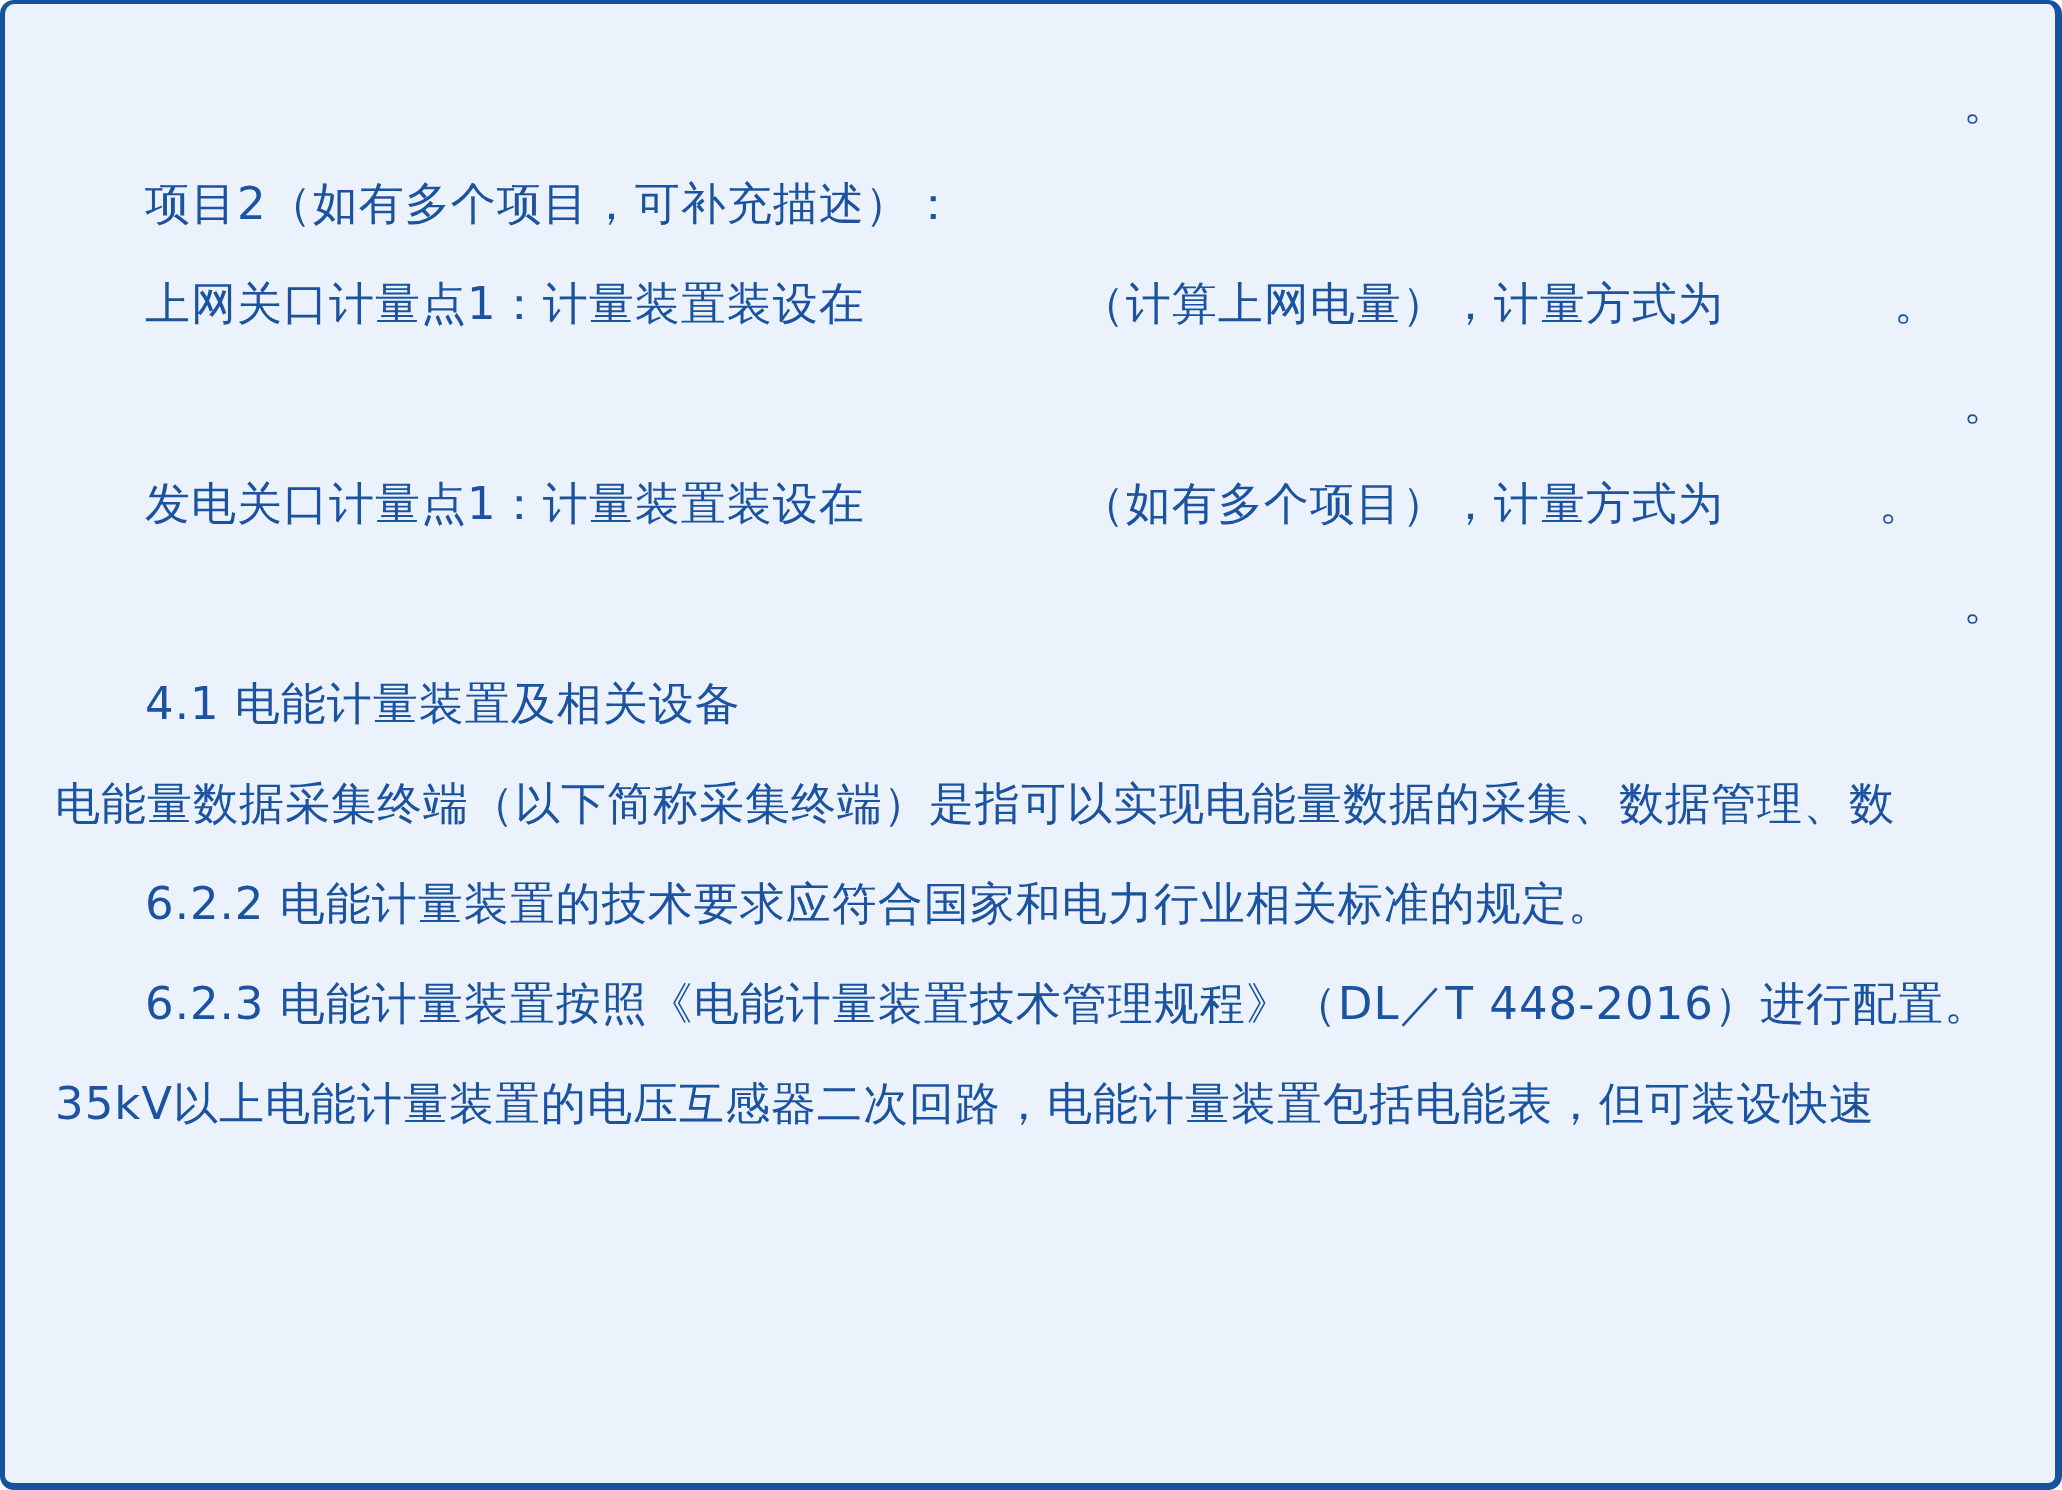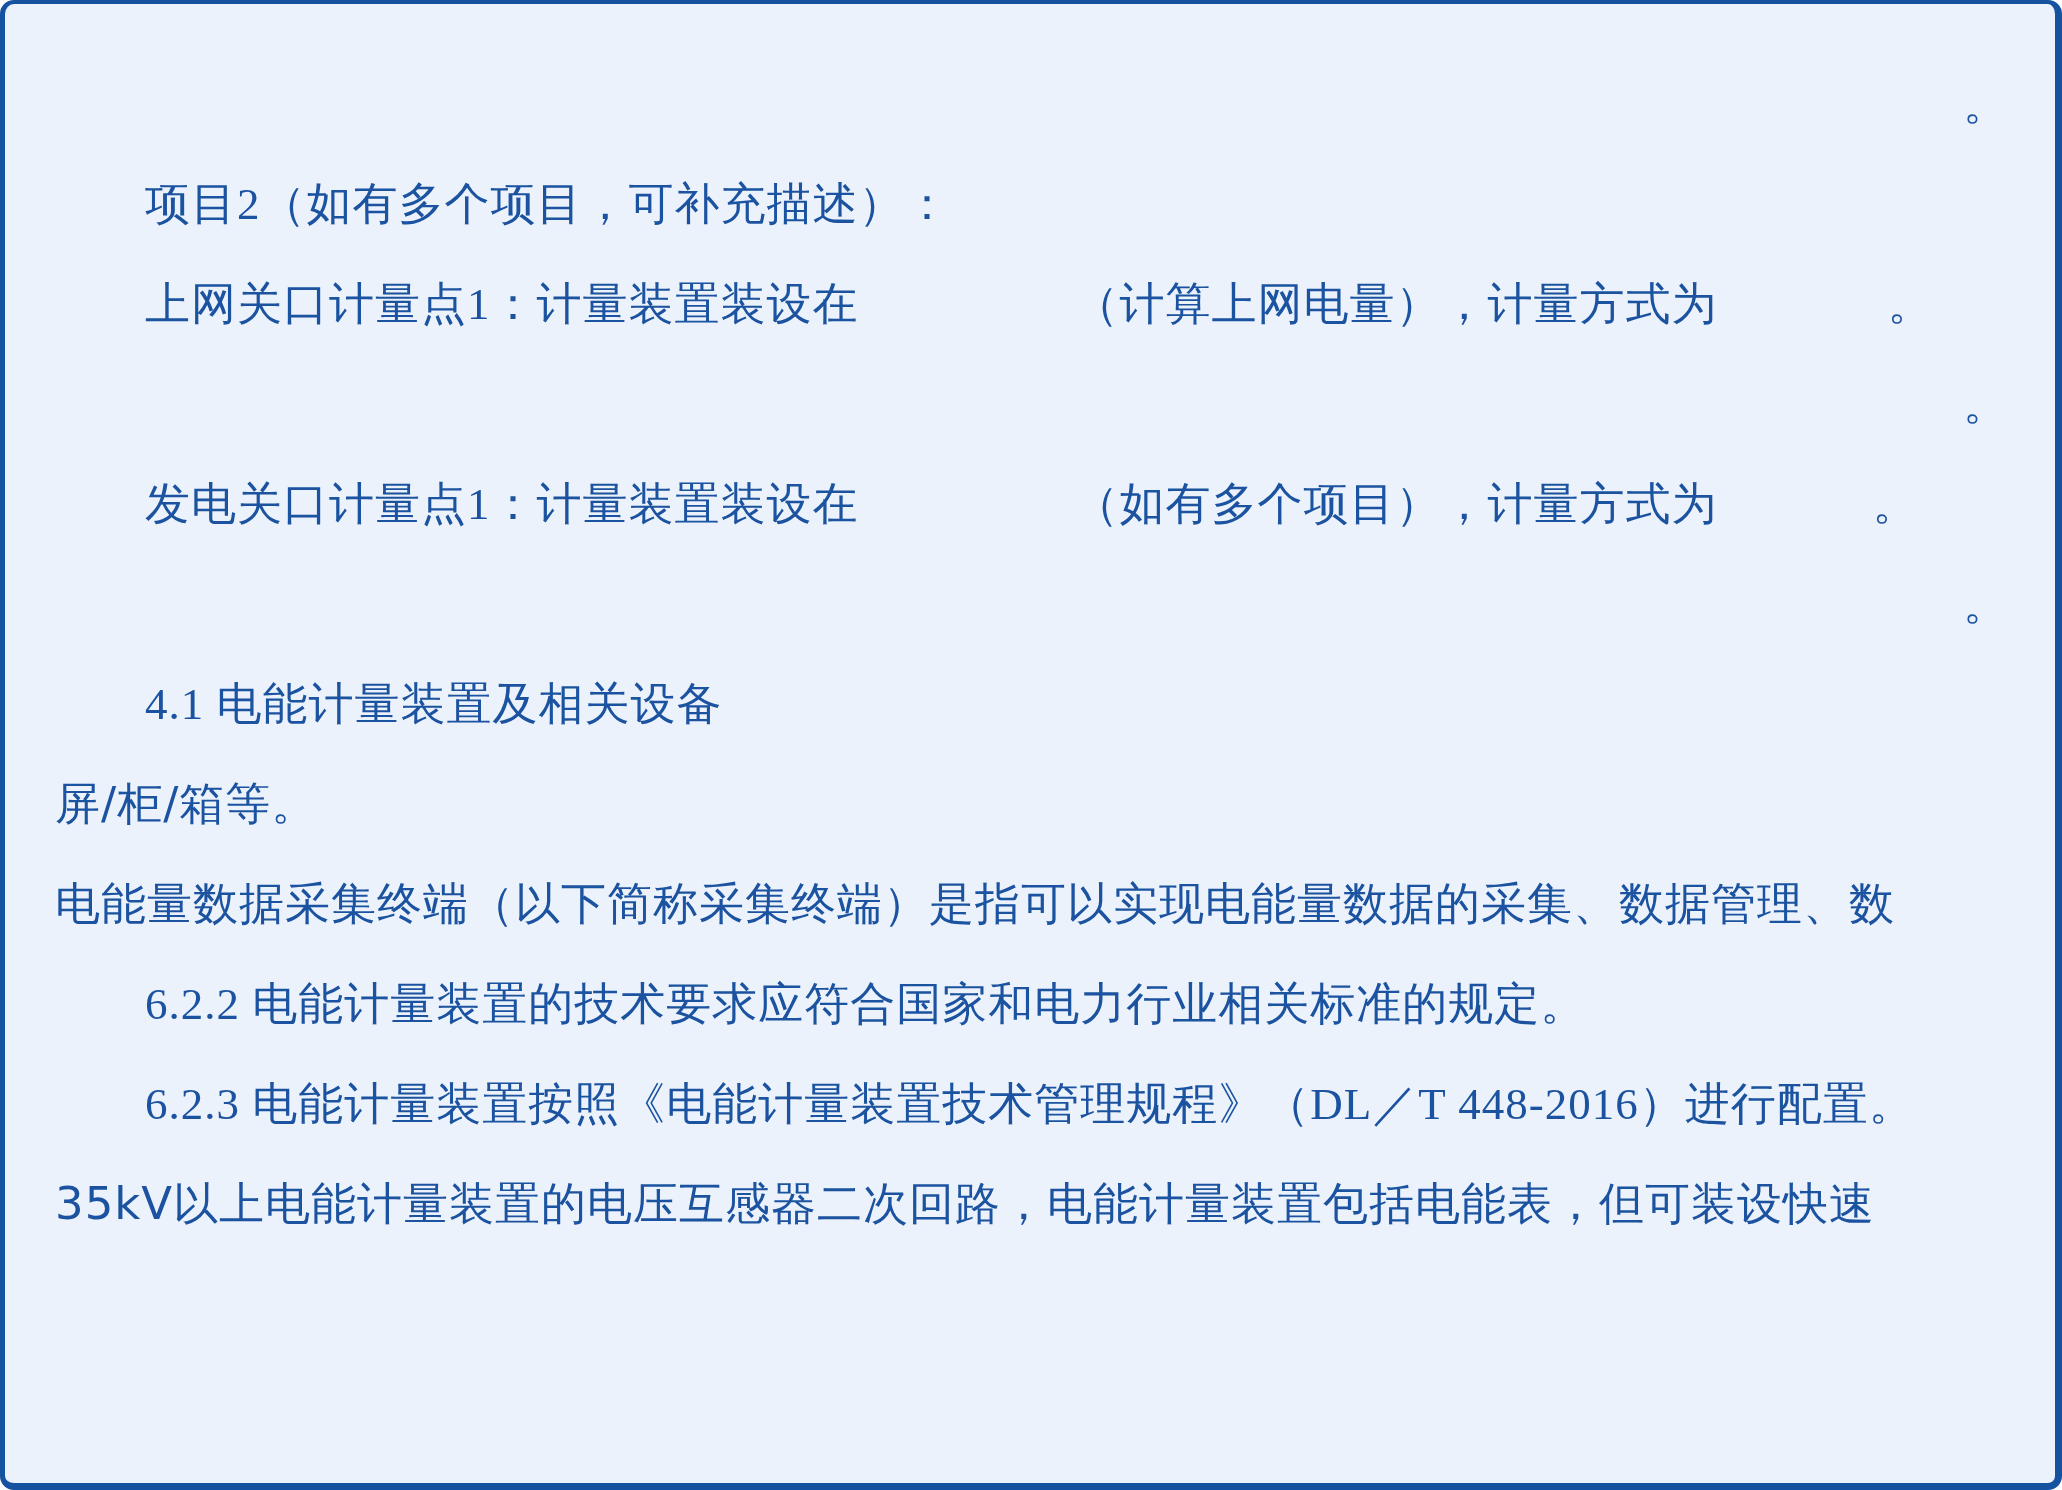--- a/index.html
+++ b/index.html
@@ -30,21 +30,21 @@
     color: #1b53a0;
   }
   .line {
     height: 100px;
     line-height: 100px;
     font-size: 45px;
     letter-spacing: 1px;
     white-space: nowrap;
     overflow: visible;
   }
-  .indent { padding-left: 90px; font-family: Liberation Serif, serif; }
+  .indent { padding-left: 90px; }
   .flush  { padding-left: 0; }
   .period-end { text-indent: 1908px; }
   .blank-space {
     display: inline-block;
     height: 4px;
     vertical-align: baseline;
   }
   .blank-w1 { width: 215px; }
   .blank-w2 { width: 170px; }
   .blank-w3 { width: 155px; }
@@ -78,23 +78,20 @@
 
     <div class="line period-end">
       <span class="seg">。</span>
     </div>
 
     <div class="line indent">
       <span class="seg">4.1 电能计量装置及相关设备</span>
     </div>
 
 
-    <div class="line flush">
-      <span class="seg">屏/柜/箱等。</span>
-    </div>
 
     <div class="line flush">
       <span class="seg">电能量数据采集终端（以下简称采集终端）是指可以实现电能量数据的采集、数据管理、数</span>
     </div>
 
 
     <div class="line indent">
       <span class="seg">6.2.2 电能计量装置的技术要求应符合国家和电力行业相关标准的规定。</span>
     </div>
 

